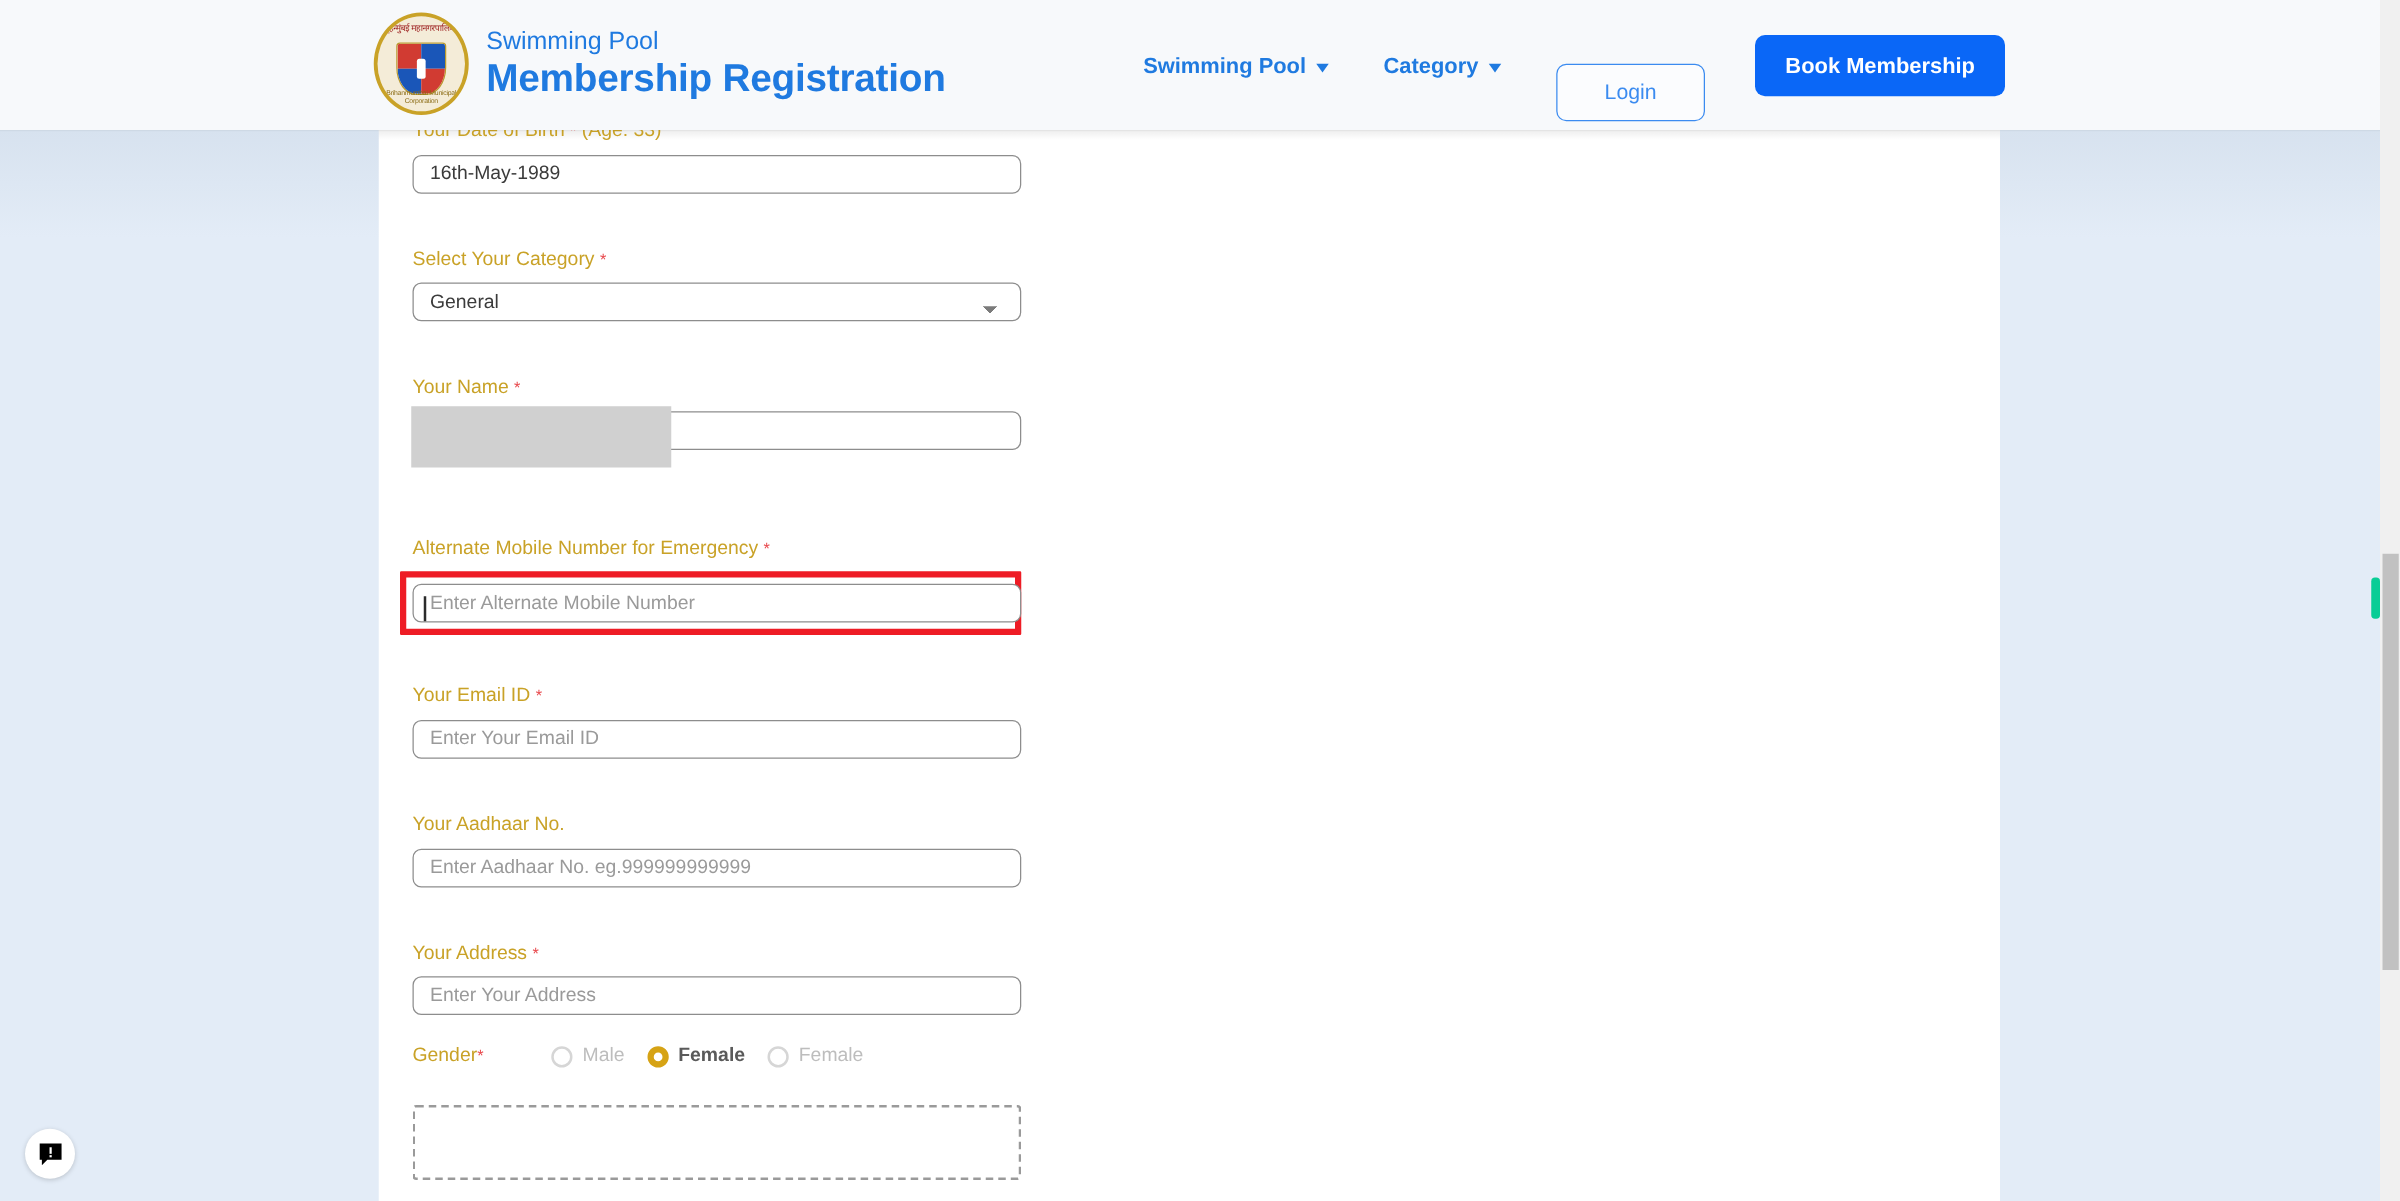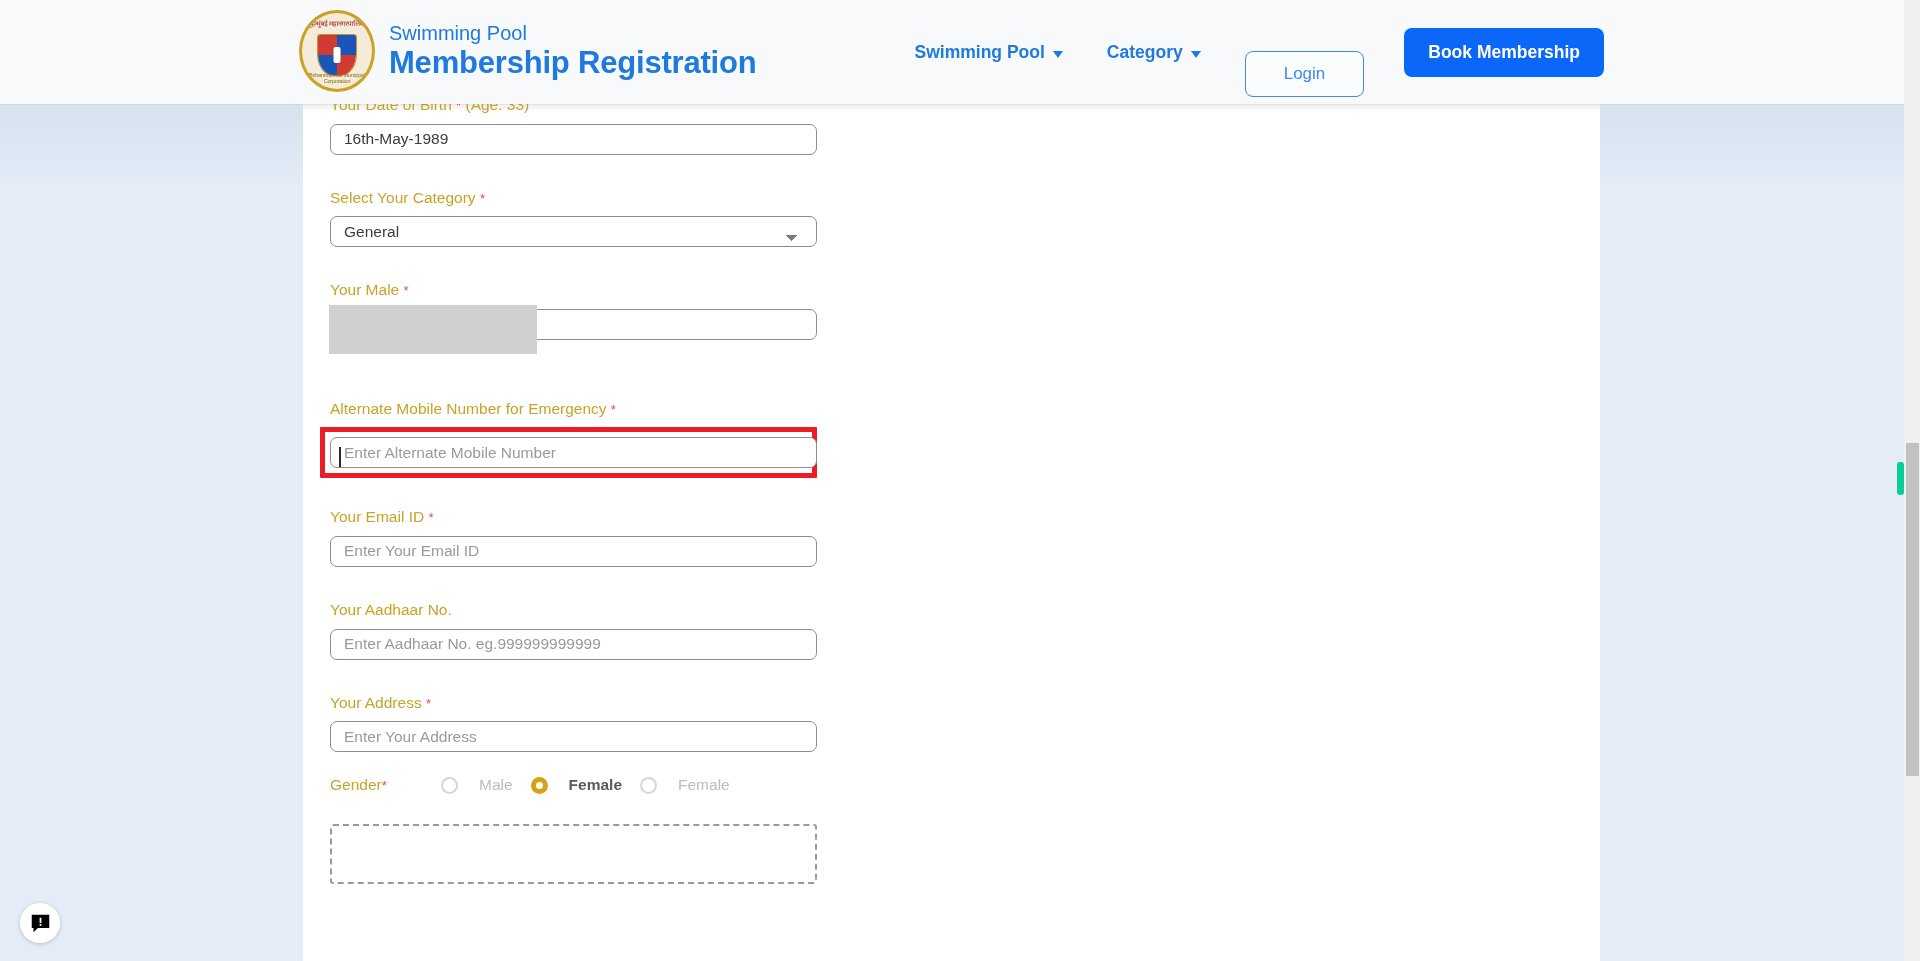--- a/index.html
+++ b/index.html
@@ -199,21 +199,21 @@
     pointer-events: none;
   }
 
   .form-inner {
     position: absolute;
     left: 27px;
     top: -8px;
     width: 500px;
   }
 
-  .field { margin-bottom: 8px; }
+  .field { margin-bottom: 18px; }
 
   .label {
     display: block;
     color: #c9a227;
     font-size: 15.5px;
     line-height: 1.2;
     margin-bottom: 9px;
     white-space: nowrap;
   }
   .req { color: #e8474b; font-size: 13px; }
@@ -289,21 +289,21 @@
   }
   .gender-label {
     color: #c9a227;
     font-size: 15.5px;
     width: 85px;
     white-space: nowrap;
   }
   .radio-opt {
     display: flex;
     align-items: center;
-    gap: 21px;
+    gap: 8px;
     margin-left: 18px;
     cursor: pointer;
     white-space: nowrap;
   }
   .radio-opt:first-of-type { margin-left: 26px; }
   .radio-dot {
     width: 17px; height: 17px;
     border-radius: 50%;
     border: 2px solid #d6d6d6;
     background: #fff;
@@ -434,21 +434,21 @@
           </label>
           <select class="control">
             <option>General</option>
           </select>
         </div>
 
         <div class="gap"></div>
 
         <div class="field">
           <label class="label">
-            <span>Your Male</span>
+            <span>Your Name</span>
             <span class="req">*</span>
           </label>
           <div class="field-wrap">
             <input class="control" type="text" value="" style="">
             <div class="redact redact-name"></div>
           </div>
         </div>
 
         <div class="gap"></div>
 

